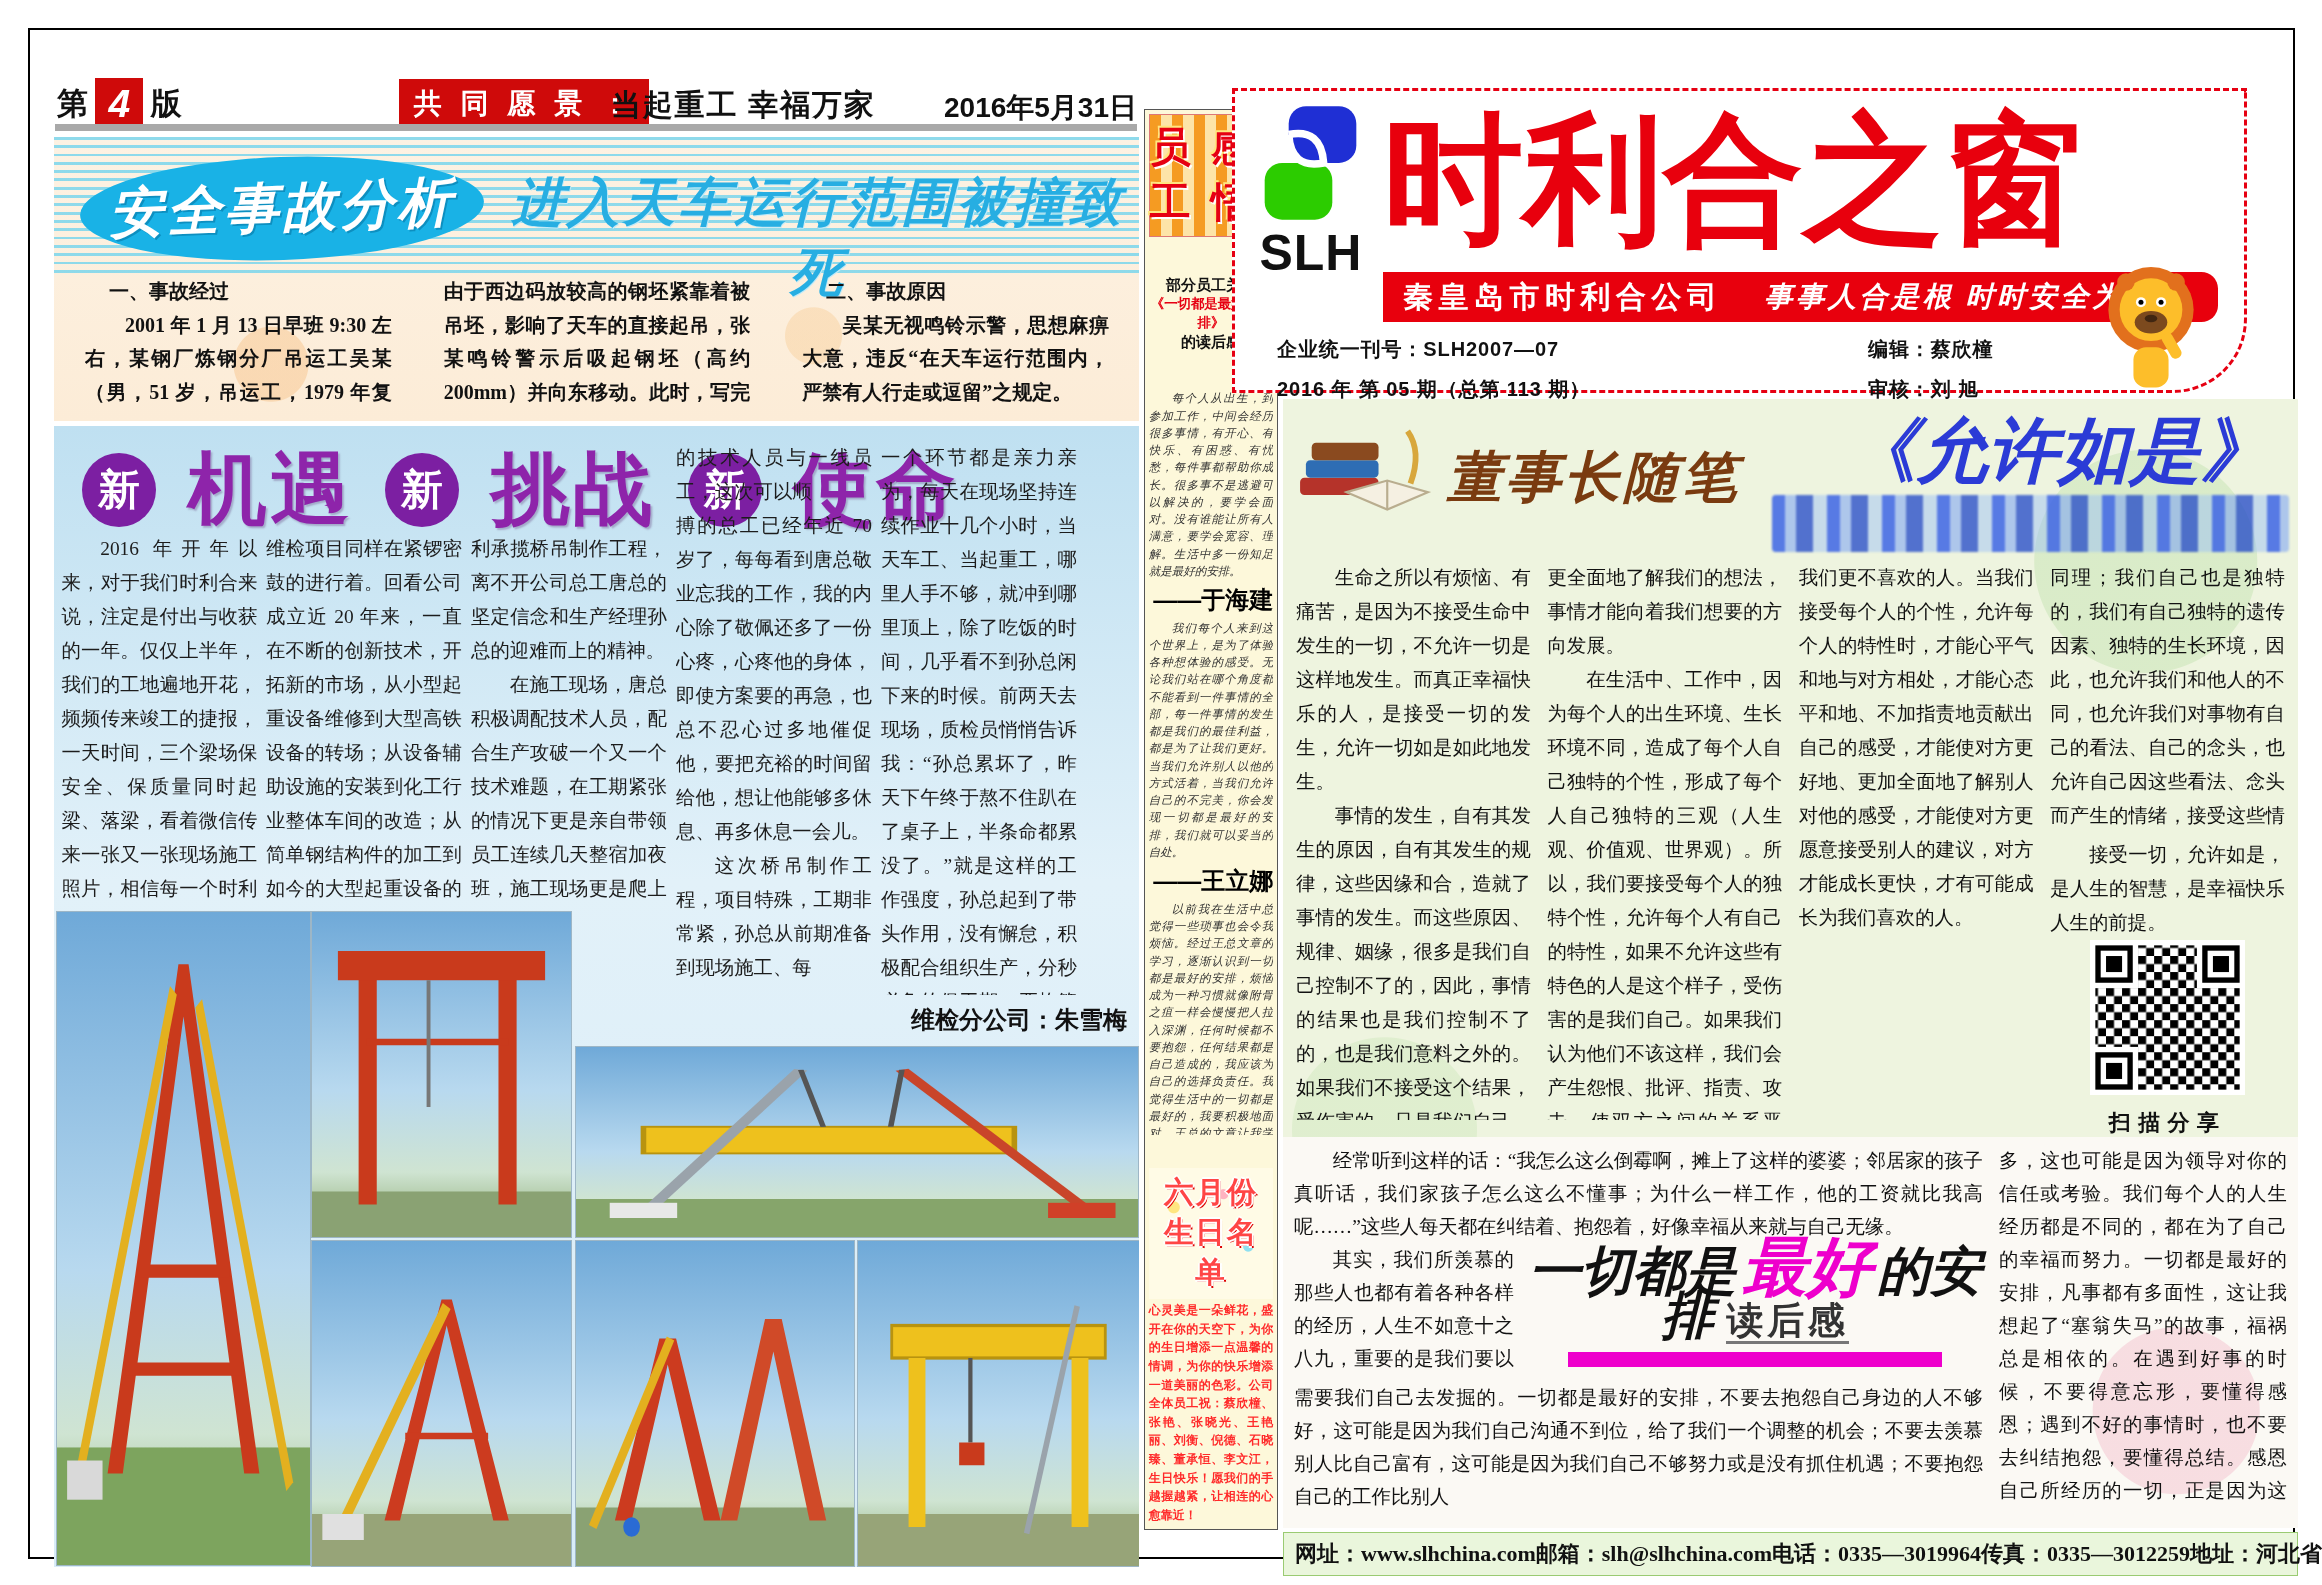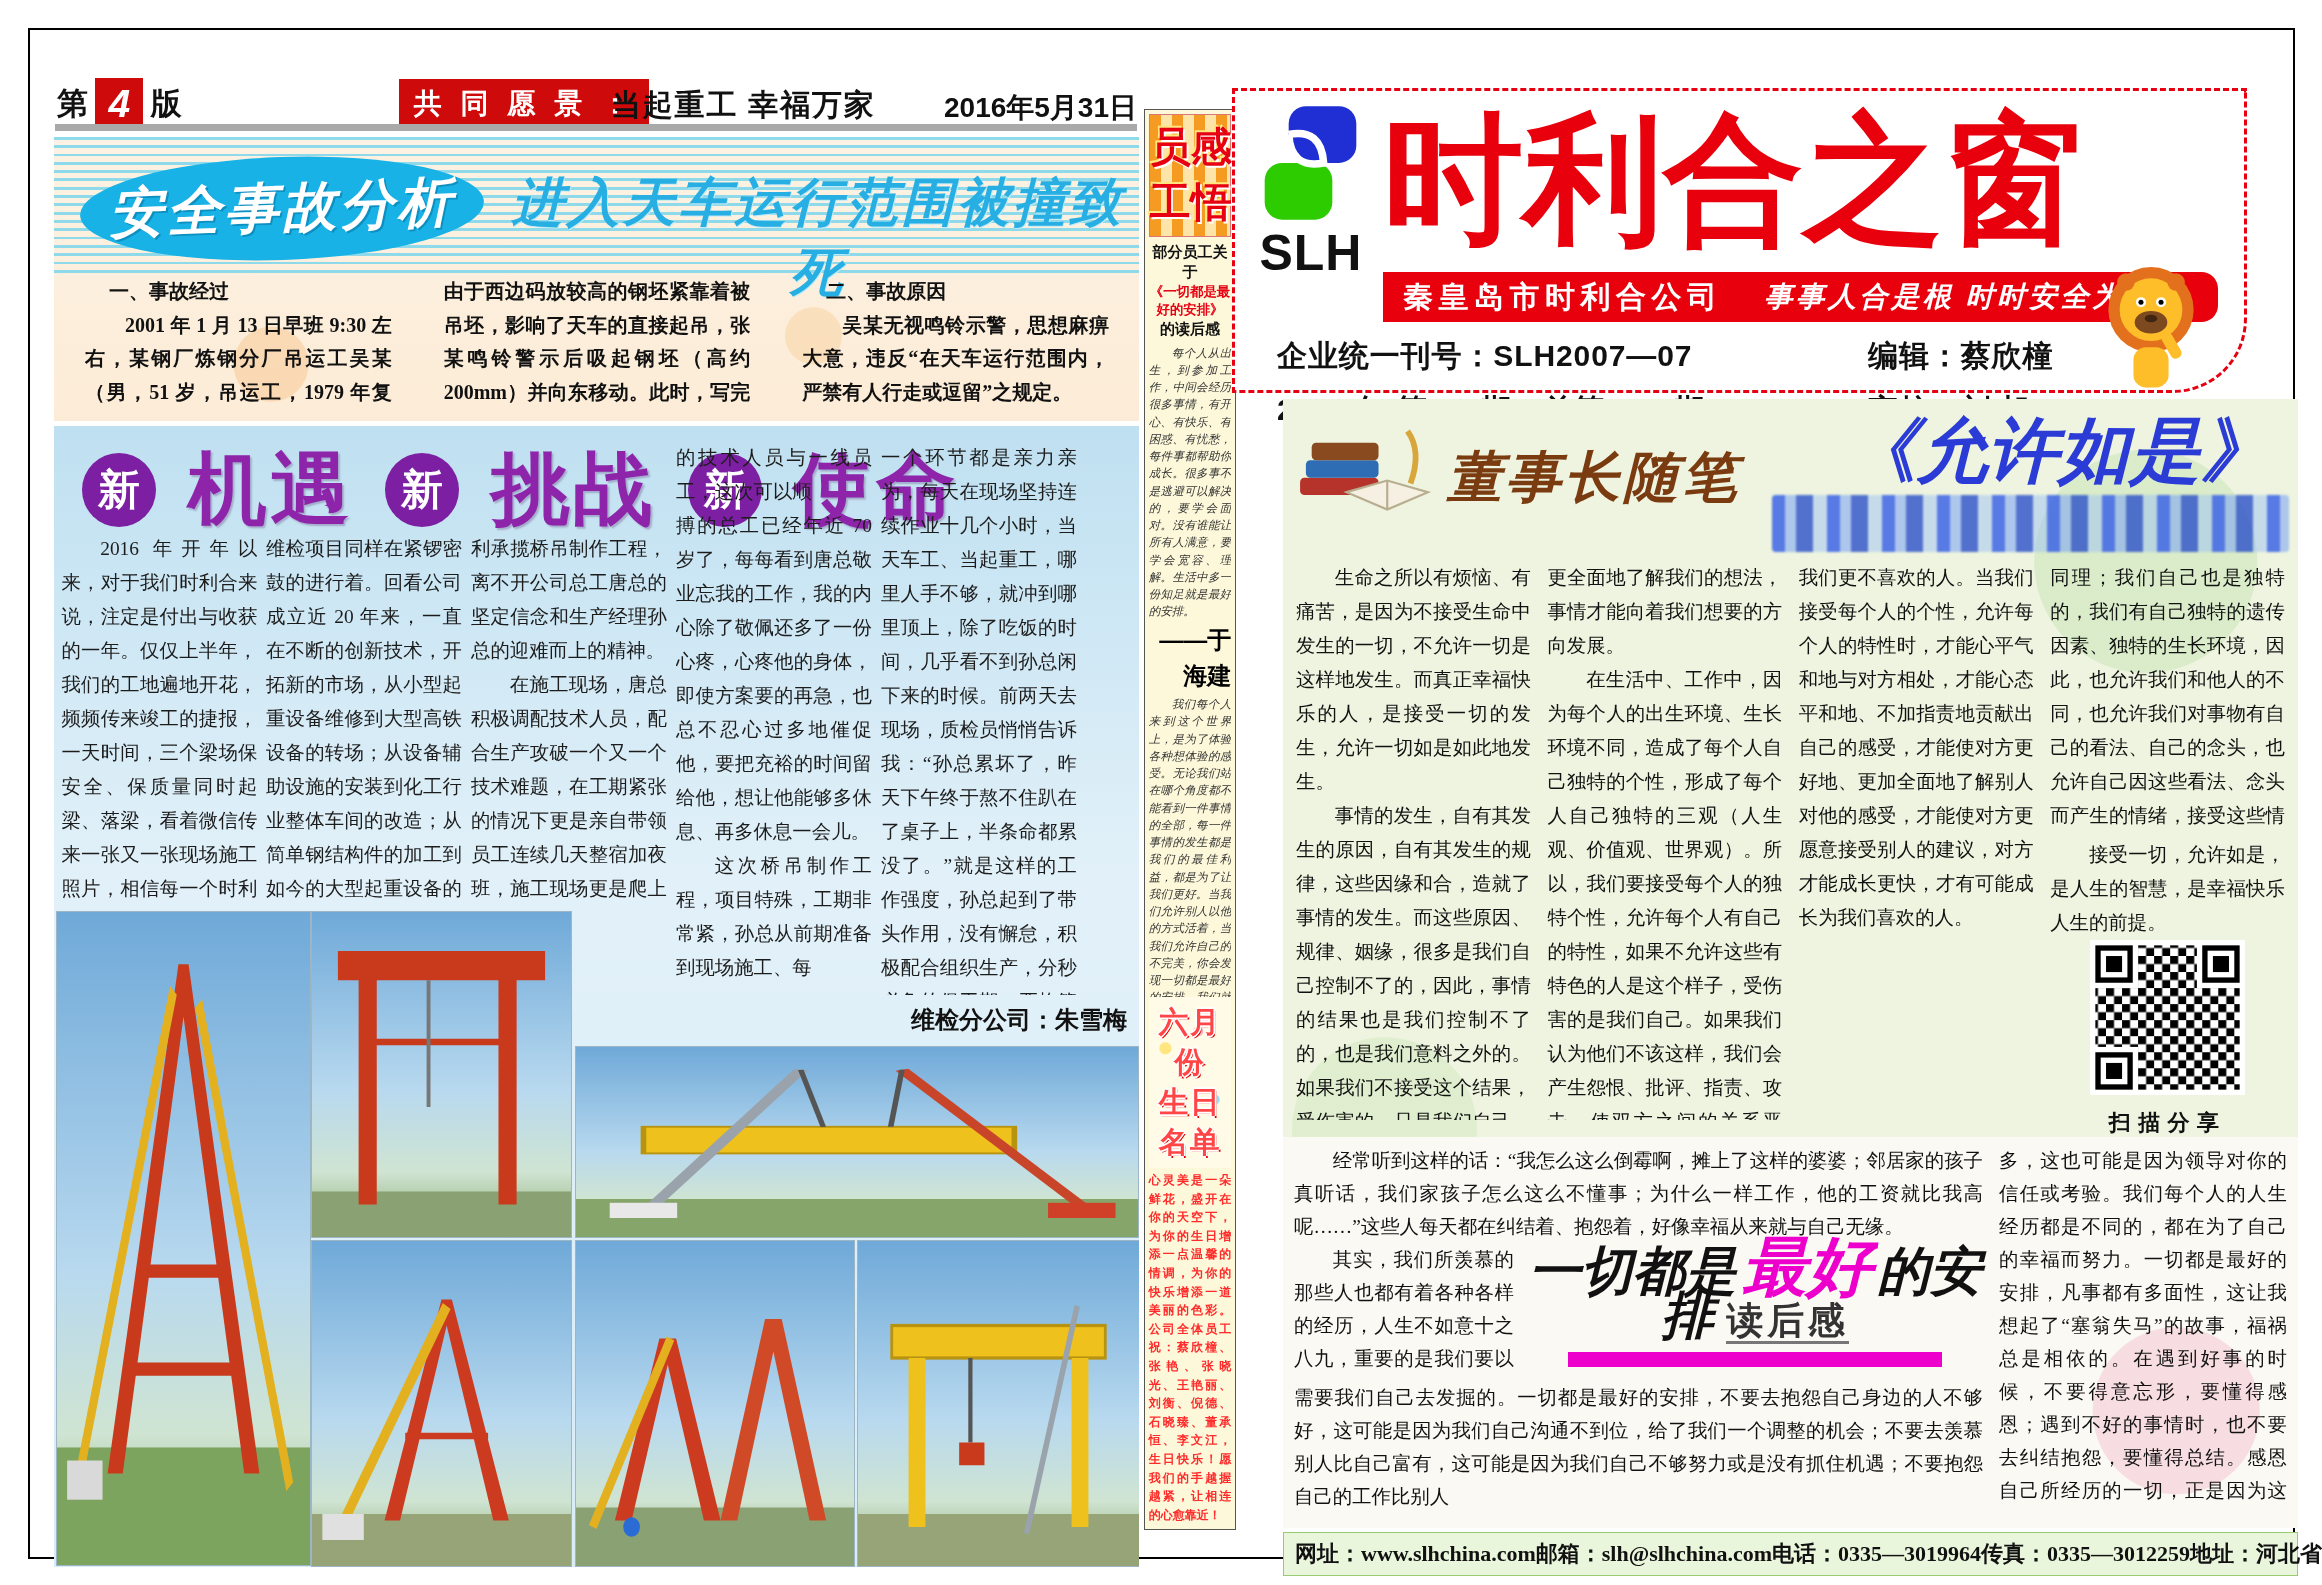--- a/index.html
+++ b/index.html
@@ -31,42 +31,42 @@
   .ftitle .word{color:#8e24aa;font-size:79px;font-weight:900;letter-spacing:3.7px;text-shadow:1.8px 1.8px 1.8px rgba(60,0,80,.25);}
   .col{position:absolute;font-size:19.4px;line-height:34px;text-align:justify;overflow:hidden;color:#1c1c1c;}
   .col p{margin:0;text-indent:2em;}
   .col p.noind{text-indent:0;}
   .sig{font-family:"Liberation Sans",sans-serif;font-weight:900;}
   .art2sig{position:absolute;left:805px;top:578px;width:268px;text-align:right;font-size:24px;}
   
   .photo{position:absolute;border:0.9px solid #9db6c6;overflow:hidden;background:linear-gradient(180deg,#6fa9d8 0%,#b8d9ef 55%,#cfe4d2 80%,#86a56b 100%);}
   .photo svg{width:100%;height:100%;display:block;}
   
-  .strip{left:1144px;top:109px;width:92px;height:1421px;border:1.8px solid #555;background:#fdf8da;display:flex;flex-direction:column;box-sizing:border-box;padding:3.7px;}
+  .strip{left:1144px;top:109px;width:134px;height:1421px;border:1.8px solid #555;background:#fdf8da;display:flex;flex-direction:column;box-sizing:border-box;padding:3.7px;gap:33px;}
   .striphead{background:repeating-linear-gradient(90deg,#f59b22 0 11px,#fde4a8 11px 22px);border:0.9px solid #d77;display:grid;grid-template-columns:1fr 1fr;place-items:center;padding:5.5px 0;}
   .striphead span{font-size:41px;font-weight:900;color:#e60012;text-shadow:1.8px 1.8px 0 #fff,-1.8px -1.8px 0 #ffe680;font-family:"Liberation Sans",sans-serif;}
   .stripsub{text-align:center;font-family:"Liberation Sans",sans-serif;font-weight:900;margin:5.5px 0;line-height:1.35;}
   .stripsub .s1{font-size:15px;}
   .stripsub .s2{font-size:13.4px;color:#e60012;}
   .entries{flex:1;overflow:hidden;font-size:11.5px;font-style:italic;line-height:1.5;text-align:justify;color:#333;}
   .entries p{margin:0 0 1.8px 0;text-indent:2em;}
   .entries .esig{text-align:right;font-weight:900;font-style:normal;color:#000;text-indent:0;}
   .bday{margin-top:auto;}
   .bdaytitle{text-align:center;background:radial-gradient(circle at 20% 30%,#ffe680 0 5.5px,transparent 6.5px),radial-gradient(circle at 80% 60%,#8fe0f0 0 4.6px,transparent 5.5px),radial-gradient(circle at 60% 20%,#ffb3c0 0 4.6px,transparent 5.5px),#fffbe6;padding:5.5px 0;}
   .bdaytitle div{font-size:29.5px;font-weight:900;color:#ff4545;letter-spacing:1.8px;text-shadow:1.8px 0 0 #fff,-1.8px 0 0 #fff,0 1.8px 0 #fff,0 -1.8px 0 #fff,1.8px 1.8px 0 #d00;font-family:"Liberation Sans",sans-serif;}
   .bdaytext{font-size:12px;font-weight:700;color:#ff2a2a;line-height:1.55;text-align:justify;margin-top:3.7px;font-family:Liberation Mono, monospace;}
   
   .mast{left:1232px;top:88px;width:1015px;height:305px;border:3.7px dashed #e60012;border-radius:0 0 74px 0;background:#fff;box-sizing:border-box;}
   .slhlogo{position:absolute;left:14.8px;top:13px;width:122px;text-align:center;}
   .slhlogo .sl{font-family:"Liberation Sans",sans-serif;font-weight:900;font-size:50px;letter-spacing:0.9px;line-height:1;}
   .masttitle{position:absolute;left:148px;top:5.5px;width:840px;display:flex;justify-content:space-between;color:#e8000d;font-size:140px;font-weight:900;line-height:1.2;font-family:"Liberation Serif",serif;}
   .redbar{position:absolute;left:148px;top:181px;width:835px;height:50px;background:#e8000d;border-radius:0 16.6px 16.6px 0;display:flex;align-items:center;color:#fff;padding-left:20px;box-sizing:border-box;}
   .redbar .co{font-family:"Liberation Sans",sans-serif;font-weight:900;font-size:30px;letter-spacing:5.5px;}
   .redbar .slogan{font-style:italic;font-weight:700;font-size:28px;margin-left:42px;letter-spacing:3.7px;}
-  .mastinfo{position:absolute;left:42px;top:245px;width:831px;display:grid;grid-template-columns:591px 240px;row-gap:13px;font-family:"Liberation Sans",sans-serif;font-weight:700;font-size:30px;letter-spacing:0.9px;}
+  .mastinfo{position:absolute;left:42px;top:245px;width:831px;display:grid;grid-template-columns:591px 240px;row-gap:13px;font-family:"Liberation Sans",sans-serif;font-weight:700;font-size:20px;letter-spacing:0.9px;}
   .lion{position:absolute;right:24px;top:166px;width:138px;height:138px;}
   
   .essay{left:1283px;top:399px;width:1015px;height:812px;background:radial-gradient(circle at 85% 20%,rgba(180,220,160,.35) 0 111px,transparent 112px),radial-gradient(circle at 10% 90%,rgba(190,225,170,.3) 0 92px,transparent 93px),#eef4df;overflow:hidden;}
   .banner{position:absolute;left:0;top:0;width:100%;height:157px;}
   .books{position:absolute;left:7.4px;top:5.5px;width:148px;height:138px;}
   .sectitle{position:absolute;left:164px;top:42px;font-size:55px;font-weight:900;font-style:italic;color:#7a3b10;letter-spacing:3.7px;}
   .skyline{position:absolute;right:9.2px;top:96px;width:517px;height:57px;background:repeating-linear-gradient(90deg,rgba(60,100,230,.85) 0 13px,rgba(120,160,245,.55) 13px 24px,rgba(30,70,200,.75) 24px 41px,rgba(150,190,250,.45) 41px 55px);filter:blur(0.9px);border-radius:3.7px;}
   .arttitle{position:absolute;left:554px;top:5px;width:443px;text-align:center;color:#2b3bd6;font-weight:900;font-style:italic;font-size:71px;}
   .ecols{position:absolute;left:13px;top:162px;width:989px;display:flex;gap:16.6px;}
   .ecol{width:235px;height:559px;font-size:19.4px;line-height:34px;text-align:justify;overflow:hidden;}

